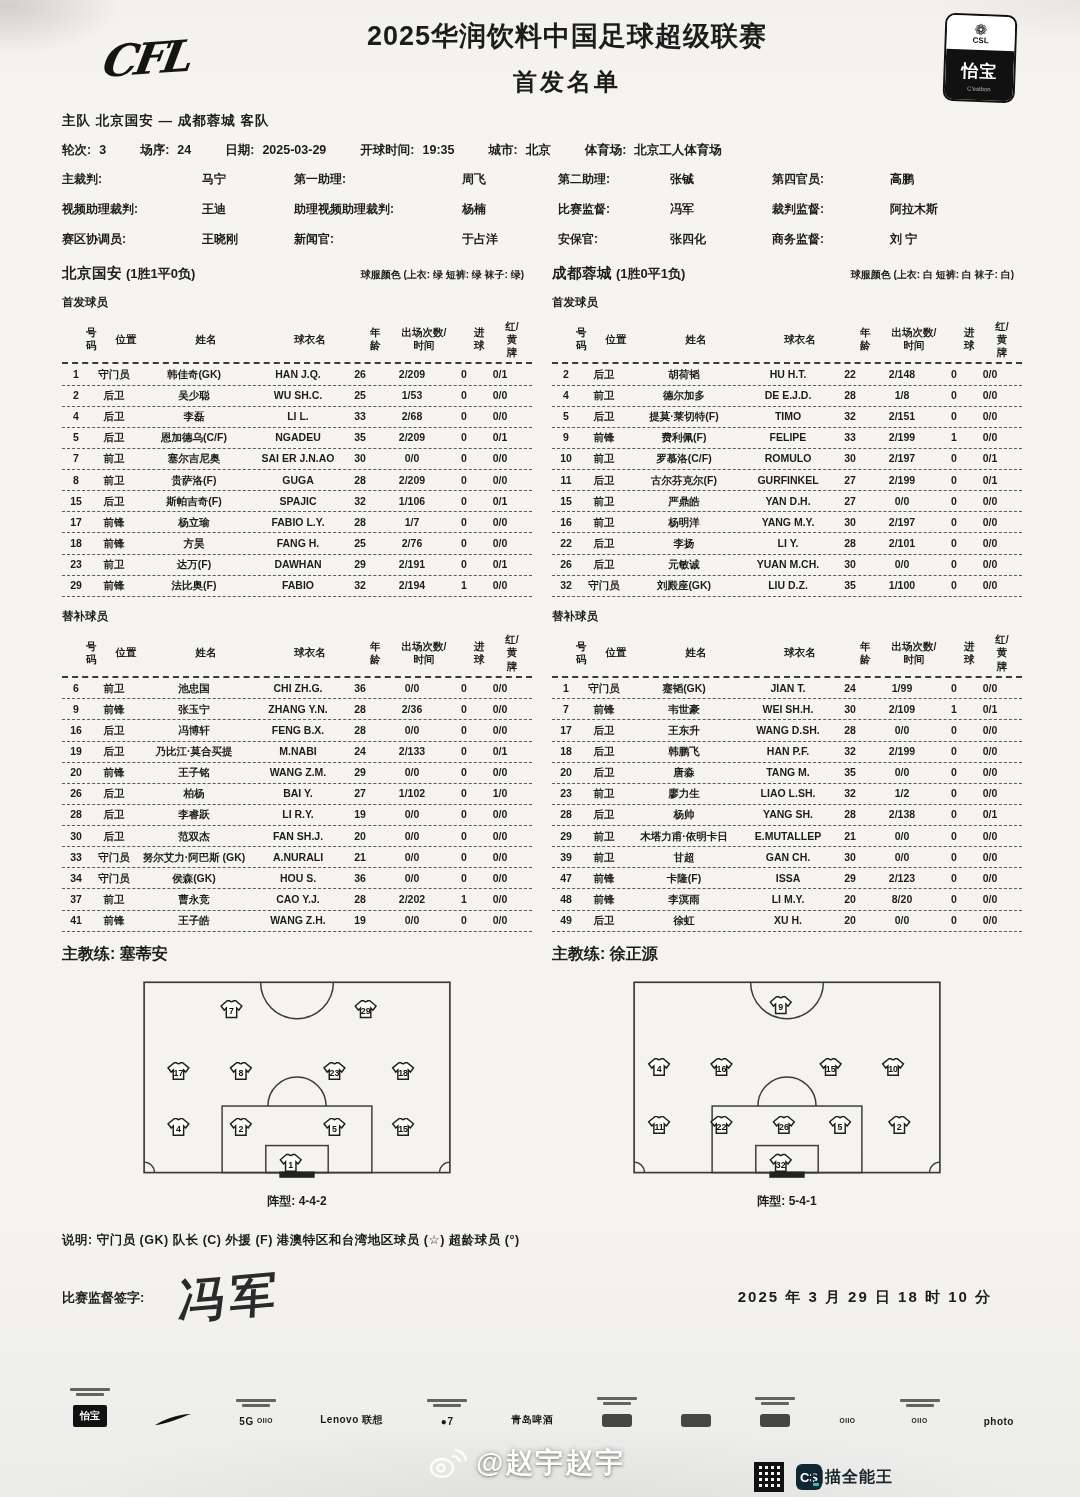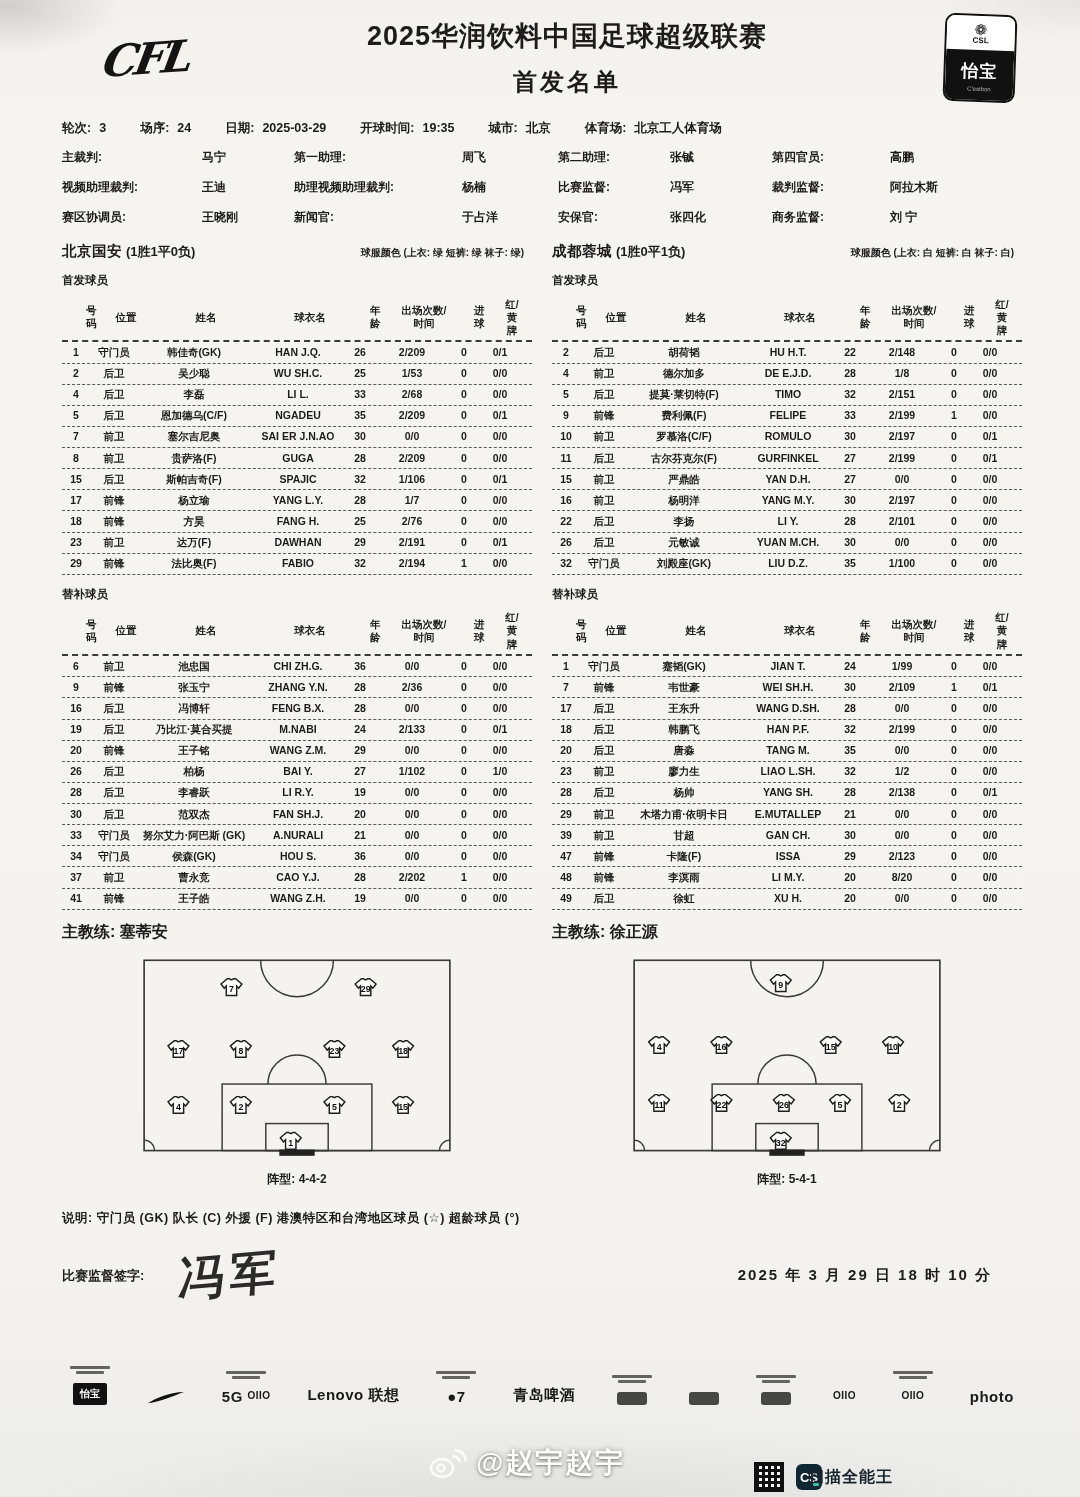--- a/index.html
+++ b/index.html
@@ -54,21 +54,21 @@
   .note{margin-top:22px;font-size:12.5px;font-weight:bold;letter-spacing:.5px;}
   .sigrow{margin-top:14px;display:flex;align-items:center;height:70px;}
   .siglbl{font-size:13px;font-weight:bold;}
   .signame{font-family:"DejaVu Serif",serif;font-size:46px;font-weight:bold;color:#2a2a2a;margin-left:34px;transform:rotate(-5deg) skewX(-8deg);letter-spacing:6px;}
   .sigdate{margin-left:auto;margin-right:30px;font-size:15px;font-weight:bold;letter-spacing:2px;}
   .sponsors{margin-top:34px;display:flex;justify-content:space-between;align-items:flex-end;height:60px;padding:0 8px;}
   .spitem{display:flex;flex-direction:column;align-items:center;gap:9px;}
   .smudge{display:flex;flex-direction:column;gap:2px;align-items:center;}
   .smudge i{display:block;height:3px;background:#4a4a4a;border-radius:1px;opacity:.85;}
   .logo-box{border:2px solid #111;background:#111;color:#fff;font-size:10px;font-weight:bold;padding:2px 5px;border-radius:2px;}
-  .logo-text{font-size:15px;font-weight:bold;color:#1a1a1a;letter-spacing:.5px;}
+  .logo-text{font-size:10px;font-weight:bold;color:#1a1a1a;letter-spacing:.5px;}
   .logo-blob{width:30px;height:13px;background:#333;border-radius:3px;opacity:.9;}
   .swoosh svg{display:block;}
   
   .watermark{position:absolute;left:428px;top:1444px;display:flex;align-items:center;gap:8px;
     color:#fff;font-size:28px;font-weight:bold;letter-spacing:2px;
     text-shadow:0 0 5px rgba(80,80,80,.55),0 1px 2px rgba(60,60,60,.5);opacity:.92;}
   .qr{position:absolute;left:754px;top:1462px;width:30px;height:30px;border:2px solid #111;
       background:
         repeating-linear-gradient(0deg,#111 0 3px,transparent 3px 6px),
         repeating-linear-gradient(90deg,#111 0 3px,#f6f6f6 3px 6px);}
@@ -93,20 +93,21 @@
         <span class="flower">❁</span>
         <span class="csl">CSL</span>
       </div>
       <div class="bbot">
         <span class="brand">怡宝</span>
         <span class="bsub">C'estbon</span>
       </div>
     </div>
   </div>
 
+  <div class="matchline">主队 北京国安 — 成都蓉城 客队</div>
   <div class="inforow">
       <span class="pair"><span class="lbl">轮次:</span><span class="val">3</span></span>
       <span class="pair"><span class="lbl">场序:</span><span class="val">24</span></span>
       <span class="pair"><span class="lbl">日期:</span><span class="val">2025-03-29</span></span>
       <span class="pair"><span class="lbl">开球时间:</span><span class="val">19:35</span></span>
       <span class="pair"><span class="lbl">城市:</span><span class="val">北京</span></span>
       <span class="pair"><span class="lbl">体育场:</span><span class="val">北京工人体育场</span></span>
     </div>
   <div class="officials">
       <span class="olbl">主裁判:</span>
@@ -221,21 +222,21 @@
             <span class="c">SPAJIC</span>
             <span class="c">32</span>
             <span class="c">1/106</span>
             <span class="c">0</span>
             <span class="c">0/1</span>
           </div>
           <div class="trow">
             <span class="c">17</span>
             <span class="c">前锋</span>
             <span class="c">杨立瑜</span>
-            <span class="c">YANG L.Y.</span>
+            <span class="c">FABIO L.Y.</span>
             <span class="c">28</span>
             <span class="c">1/7</span>
             <span class="c">0</span>
             <span class="c">0/0</span>
           </div>
           <div class="trow">
             <span class="c">18</span>
             <span class="c">前锋</span>
             <span class="c">方昊</span>
             <span class="c">FANG H.</span>

